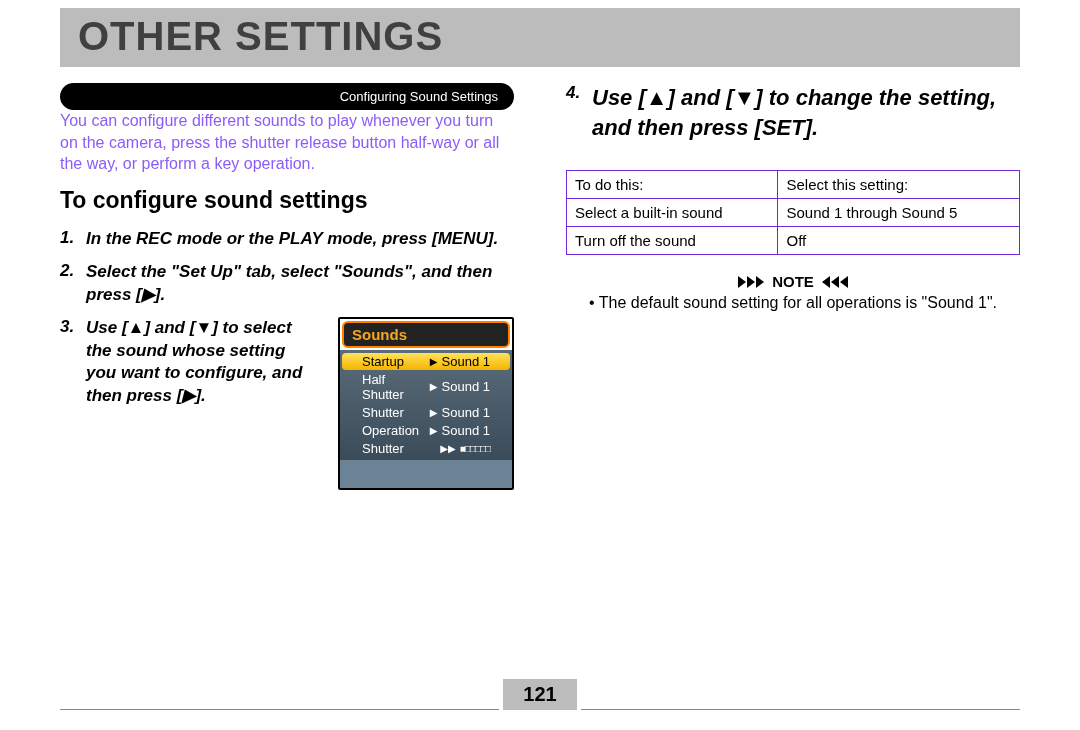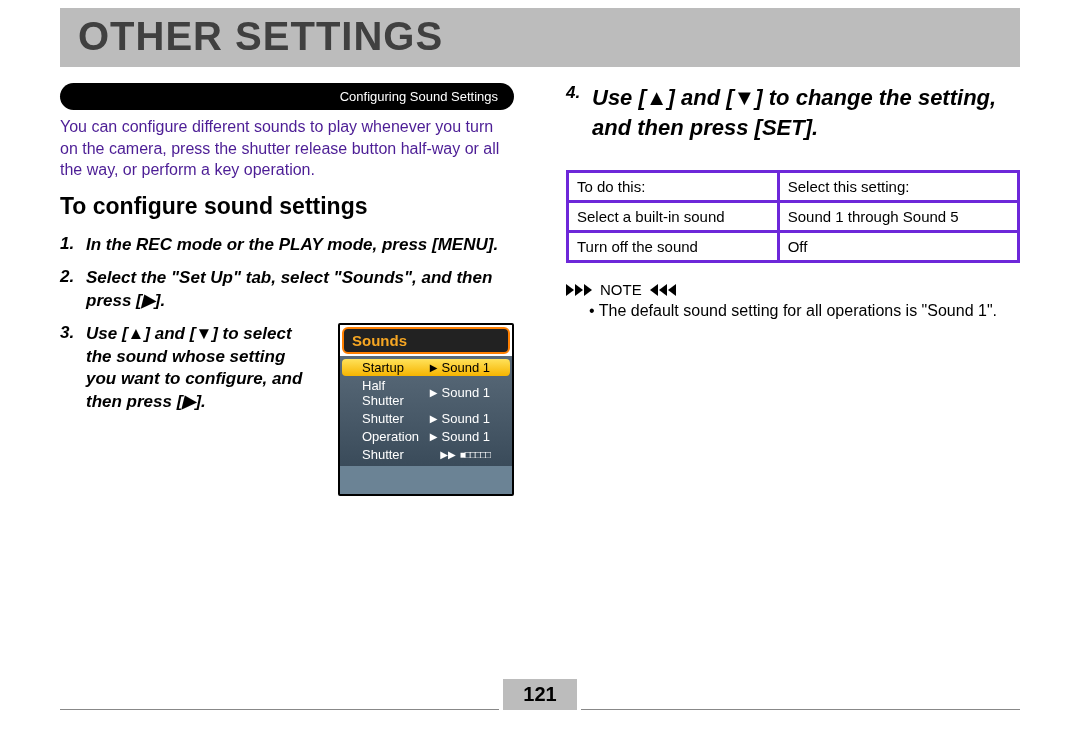--- a/index.html
+++ b/index.html
@@ -7,21 +7,21 @@
   .page { width: 1080px; height: 730px; position: relative; padding: 0 60px; }
 
   .header-bar { width: 100%; background: #bcbcbc; padding: 6px 18px 8px 18px; margin-top: 8px; }
   .header-title { font-size: 40px; font-weight: 900; letter-spacing: 1px; color: #404040; font-family: Arial, sans-serif; }
 
   .columns { display: flex; gap: 52px; margin-top: 16px; }
   .col { flex: 1; }
 
   .pill { background: #000; color: #fff; border-radius: 16px; padding: 6px 16px; font-size: 13px; font-weight: normal; display: block; width: 100%; text-align: right; }
 
-  .intro { font-size: 16px; line-height: 1.35; margin-top: 6px; color: #4c1d95; }
+  .intro { font-size: 16px; line-height: 1.35; color: #8b5cf6; }
   .subhead { font-size: 23px; font-weight: bold; margin-top: 12px; }
 
   ol.steps { list-style: none; margin-top: 14px; padding: 0; }
   ol.steps > li { display: flex; align-items: flex-start; margin-bottom: 10px; }
   ol.steps .num { font-size: 17px; font-style: italic; font-weight: bold; width: 26px; flex-shrink: 0; }
   ol.steps .text { font-size: 17px; font-style: italic; font-weight: bold; line-height: 1.35; }
   ol.steps .row3 { display:flex; align-items:flex-start; gap:32px;}
 
   .screenshot { width: 200px; border: 2px solid #000; border-radius: 2px; overflow: hidden; font-family: Arial, sans-serif; }
   .sc-title { background: #222; color: #f6a623; font-size: 15px; font-weight: bold; padding: 3px 8px; border:2px solid #ff7f00; border-radius:6px; margin:2px;}
@@ -30,24 +30,24 @@
   .sc-row.sel { background: linear-gradient(#ffe25a,#f6b400); color:#000; }
   .sc-row .sc-label { flex:1; }
   .sc-row .sc-arrow { font-size:10px; margin: 0 4px;}
   .sc-bottom { height:28px; background:#6b8395; }
 
   .step4 { display:flex; align-items:flex-start; }
   .step4 .num { font-size:17px; font-style:italic; font-weight:bold; width:26px; flex-shrink:0;}
   .step4 .text { font-size:22px; font-style:italic; font-weight:bold; line-height:1.35;}
 
   table.settings { border-collapse: collapse; width: 100%; margin-top: 28px; font-size: 15px; }
-  table.settings th, table.settings td { border: 3px solid #6d28d9; padding: 5px 8px; text-align:left; font-weight: normal;}
+  table.settings th, table.settings td { border: 1px solid #6d28d9; padding: 5px 8px; text-align:left; font-weight: normal;}
   table.settings th { background:#fff;}
 
-  .note-head { margin-top:18px; font-size:15px; font-weight:normal; display:flex; align-items:center; gap:8px;}
+  .note-head { margin-top:18px; font-size:15px; font-weight:bold; display:flex; align-items:center; gap:8px;justify-content:center;}
   .note-arrows { display:inline-flex; gap:1px; }
   .arr-r, .arr-l { width:0;height:0;border-top:6px solid transparent;border-bottom:6px solid transparent; display:inline-block;}
   .arr-r { border-left:8px solid #000;}
   .arr-l { border-right:8px solid #000;}
   .note-body { font-size:16px; line-height:1.4; margin-top:2px; padding-left: 36px; text-indent:-13px;}
 
   .footer { position:absolute; left:60px; right:60px; bottom:28px; display:flex; align-items:flex-end; }
   .footer .rule { flex:1; height:1px; background:#888; }
   .footer .pagenum { background:#bcbcbc; color:#000; font-weight:bold; font-size:20px; padding:4px 20px; margin:0 4px;}
 </style>

